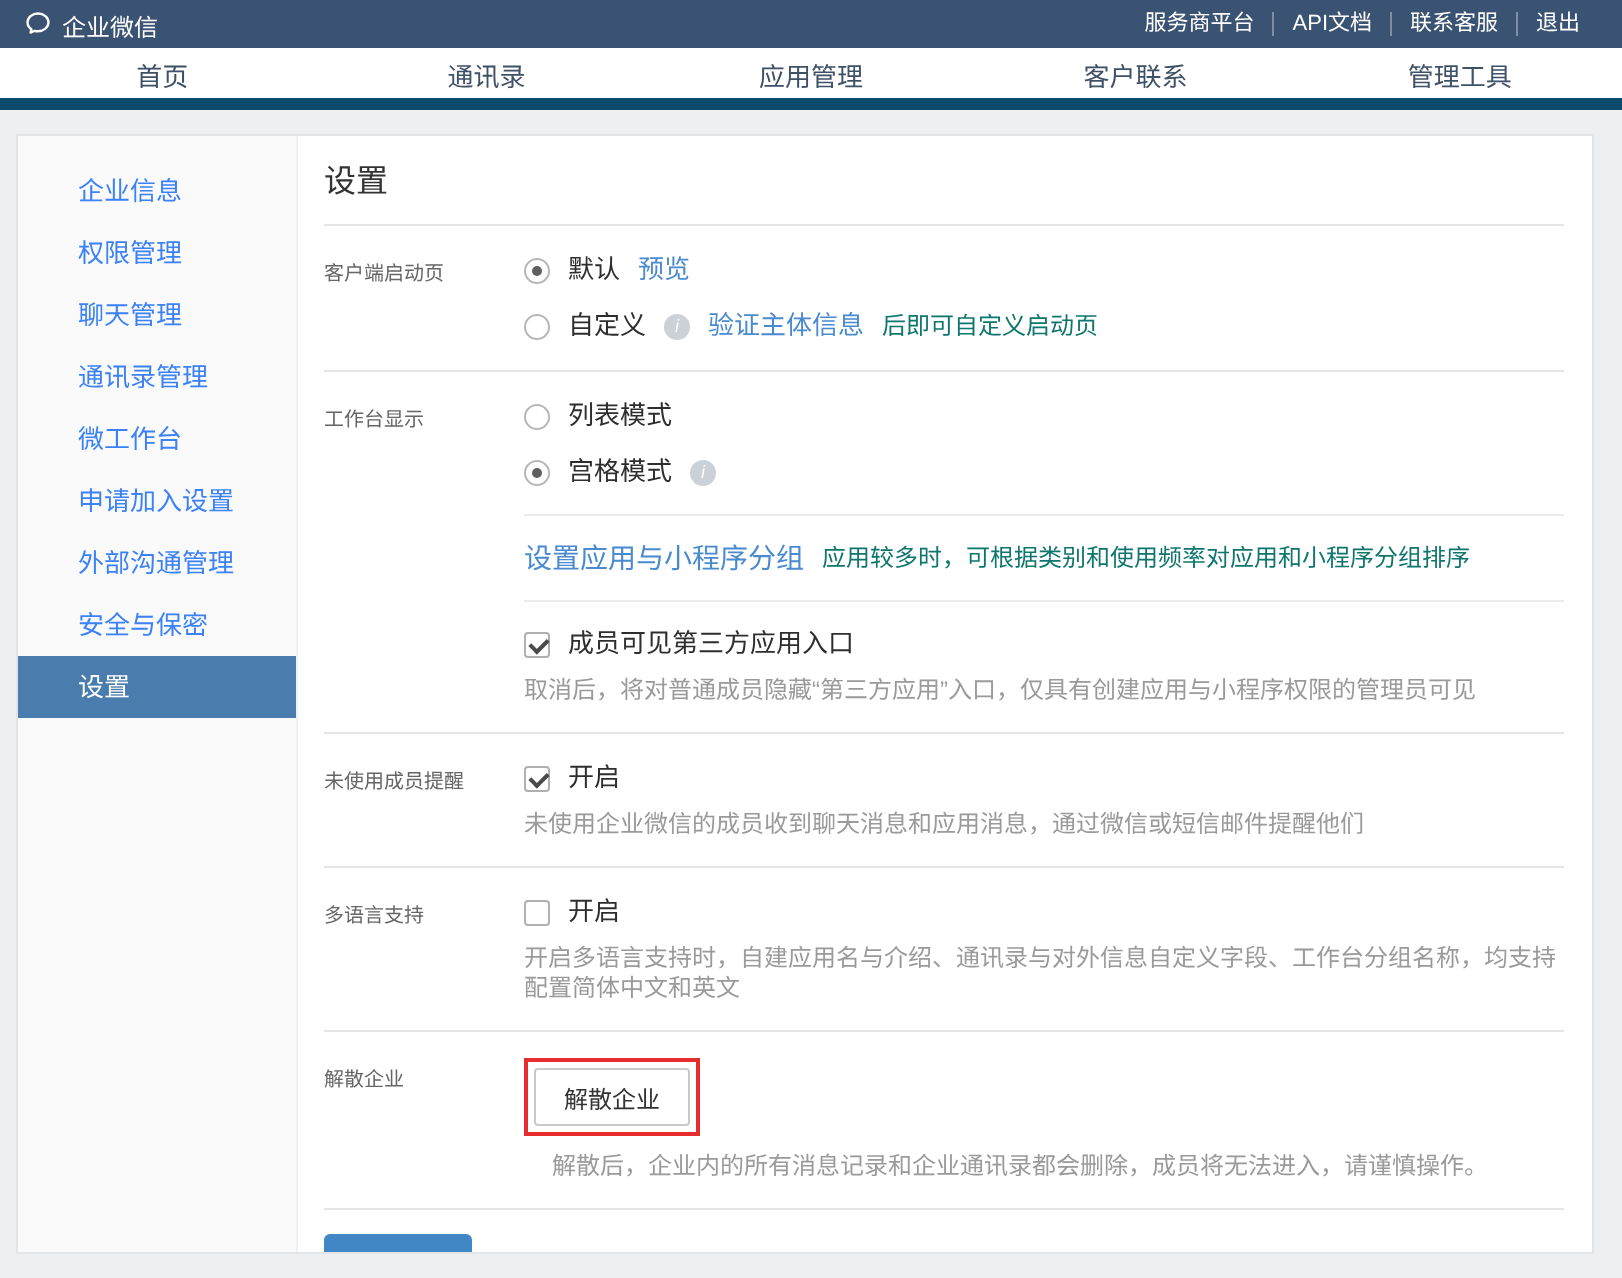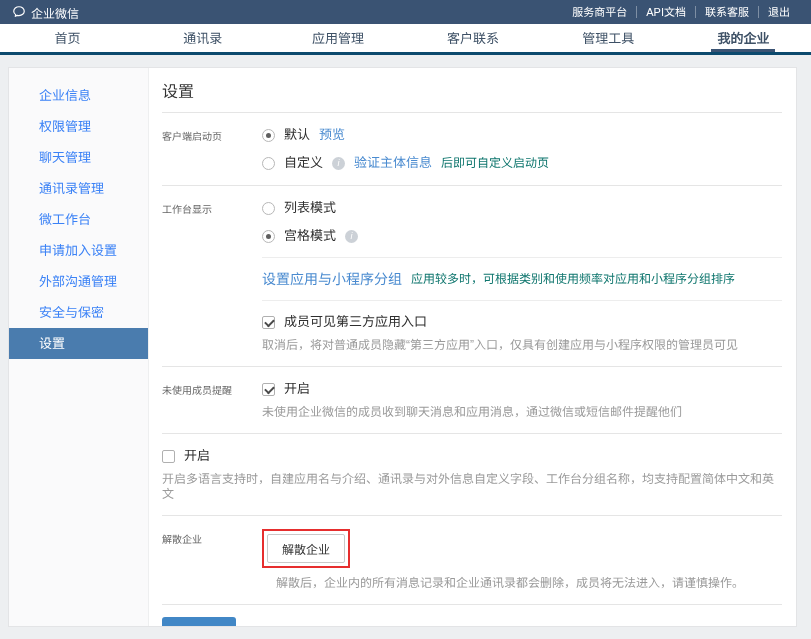--- a/index.html
+++ b/index.html
@@ -17,21 +17,21 @@
     padding:0 12px; font-size:11px;gap:42px;
   }
   .brand { display:flex; align-items:center; gap:5px; font-size:12px; }
   .brand svg { display:block; }
   .topbar-links { display:flex; align-items:center; }
   .topbar-link { padding:0 9px; border-left:1px solid rgba(255,255,255,.35); cursor:pointer; line-height:12px; }
   .topbar-link:first-child { border-left:none; }
   
   .mainnav {
     height:31px; background:#fff; display:flex;
-    border-bottom:3px solid #0c4a6e;
+    border-bottom:6px solid #0c4a6e;
   }
   .nav-tab {
     flex:1; text-align:center; line-height:30px; font-size:13px;
     color:#3E5166; cursor:pointer; position:relative;
   }
   .nav-tab.active { font-weight:bold; }
   .nav-tab.active::after {
     content:""; position:absolute; left:50%; bottom:0; transform:translateX(-50%);
     width:64px; height:3px; background:#3A5373;
   }
@@ -121,21 +121,20 @@
     <span class="topbar-link">退出</span>
   </nav>
 </header>
 
 <nav class="mainnav">
   <div class="nav-tab">首页</div>
   <div class="nav-tab">通讯录</div>
   <div class="nav-tab">应用管理</div>
   <div class="nav-tab">客户联系</div>
   <div class="nav-tab">管理工具</div>
-  <div class="nav-tab active">我的企业</div>
 </nav>
 
 <div class="panel">
 
   <aside class="sidebar">
     <div class="side-item">企业信息</div>
     <div class="side-item">权限管理</div>
     <div class="side-item">聊天管理</div>
     <div class="side-item">通讯录管理</div>
     <div class="side-item">微工作台</div>
@@ -205,20 +204,21 @@
         <div class="opt-line">
           <span class="checkbox checked"></span>
           <span>开启</span>
         </div>
         <div class="desc">未使用企业微信的成员收到聊天消息和应用消息，通过微信或短信邮件提醒他们</div>
       </div>
     </section>
     <div class="hr"></div>
 
     <section class="row">
+      <div class="row-label">多语言支持</div>
       <div class="row-body">
         <div class="opt-line">
           <span class="checkbox"></span>
           <span>开启</span>
         </div>
         <div class="desc">开启多语言支持时，自建应用名与介绍、通讯录与对外信息自定义字段、工作台分组名称，均支持配置简体中文和英文</div>
       </div>
     </section>
     <div class="hr"></div>
 

